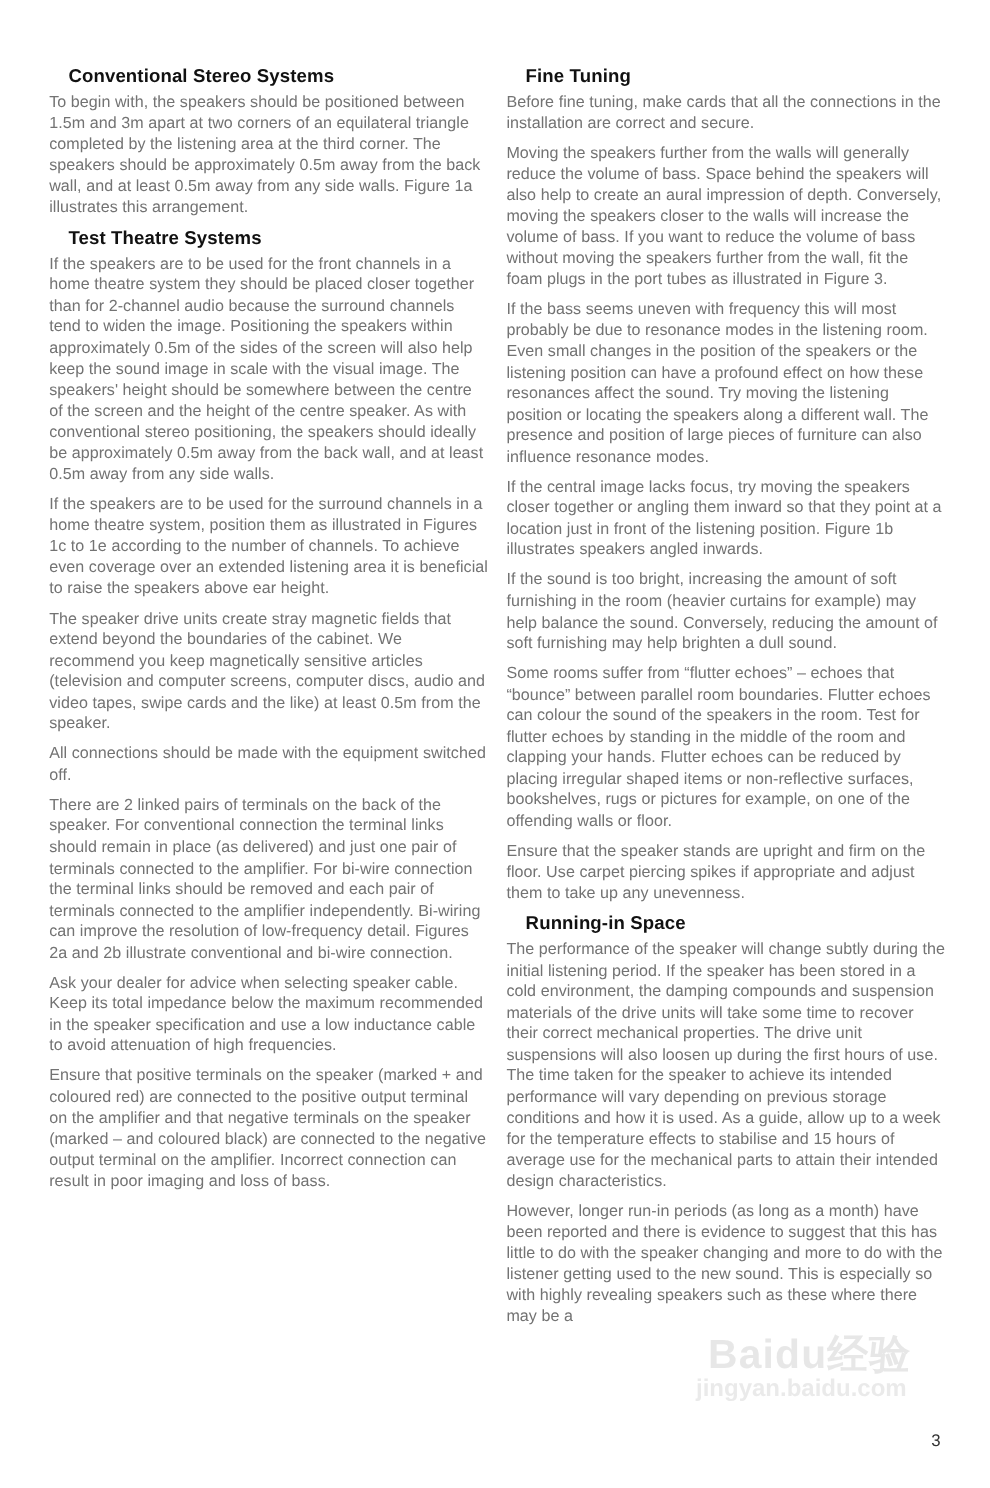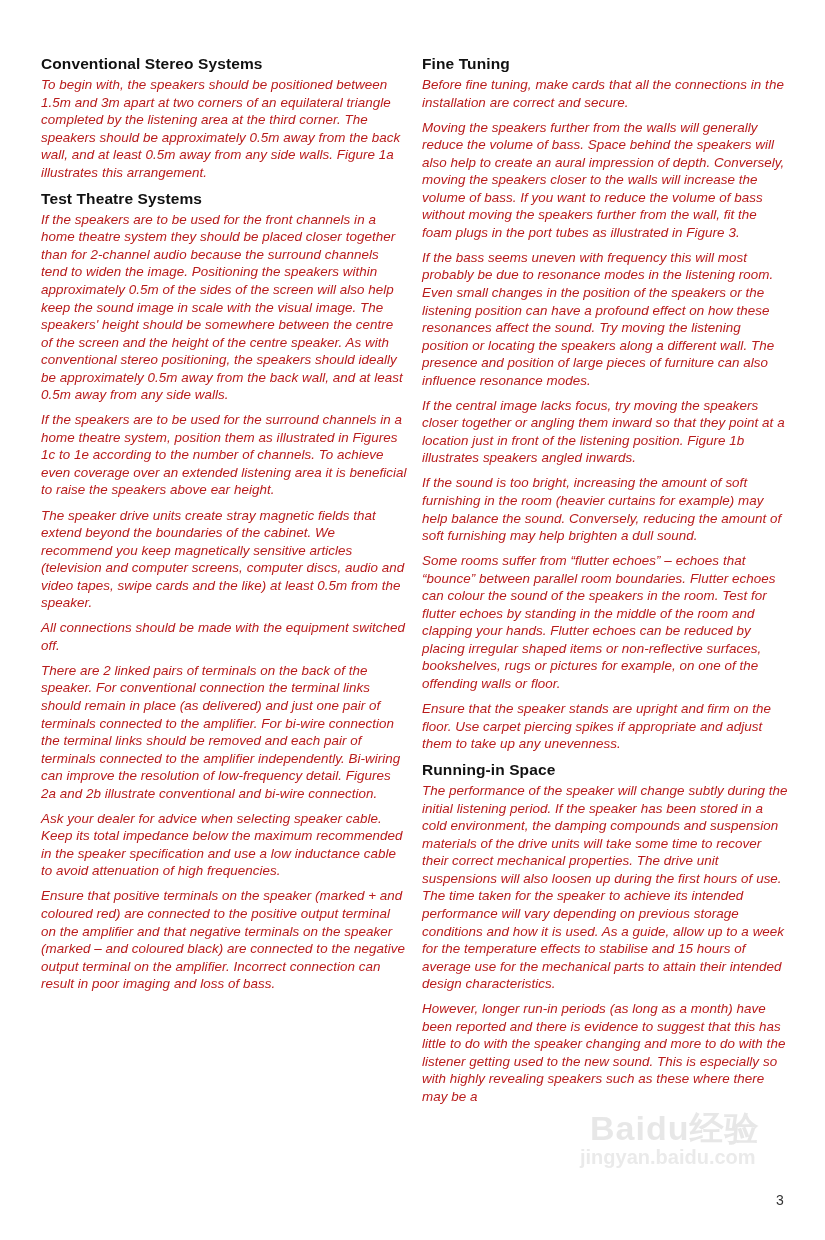--- a/index.html
+++ b/index.html
@@ -24,31 +24,30 @@
       position: absolute;
       top: 54px;
       width: 366px;
     }
     .col-left { left: 41px; }
     .col-right { left: 422px; width: 366px; }
     h2 {
       font-size: 15.5px;
       font-weight: bold;
       color: #111111;
-      margin: 0 0 2px 0;
+      margin: 0 0 2px 16px;
       line-height: 20px;
       letter-spacing: 0.1px;
     }
     p {
       font-size: 13.4px;
       line-height: 17.55px;
       margin: 0 0 7.5px 0;
-      color: #b91c1c;
+      color: #737373;
       letter-spacing: 0.05px;
-      font-style: italic;
     }
     .section { margin-bottom: 6px; }
     .page-number {
       position: absolute;
       left: 776px;
       top: 1192px;
       font-size: 14px;
       color: #333333;
     }
     .watermark {

